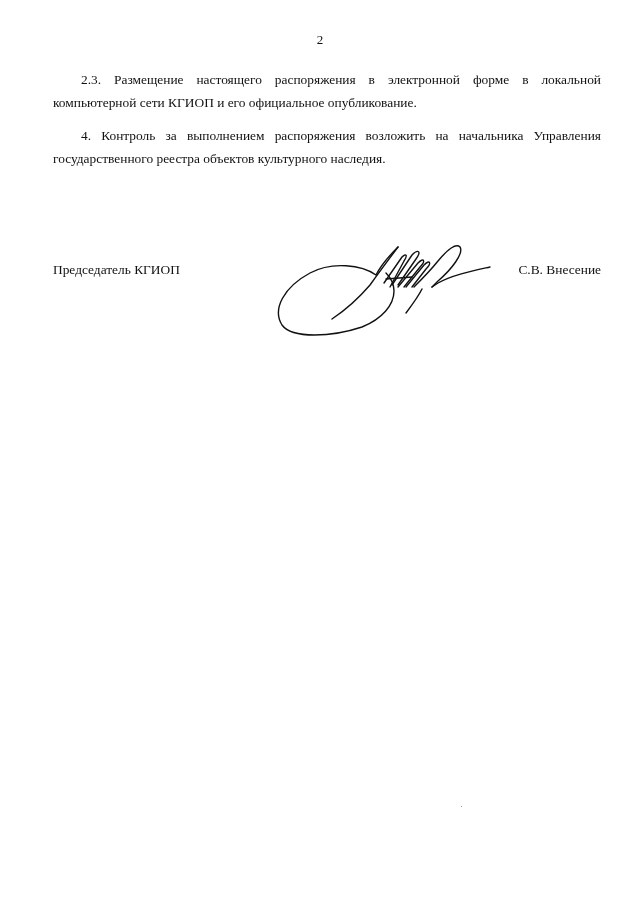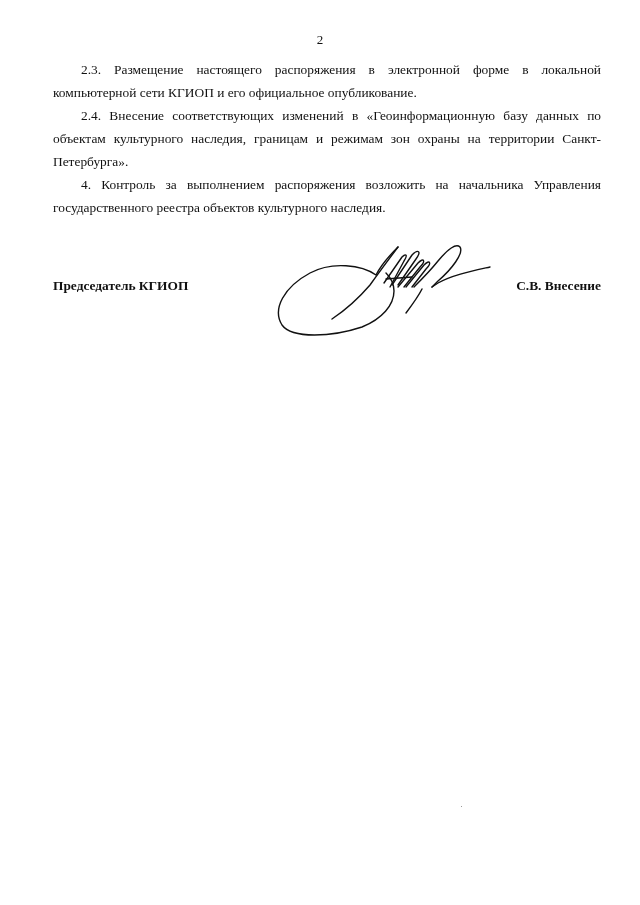--- a/index.html
+++ b/index.html
@@ -32,29 +32,30 @@
       font-size: 13.4px;
       line-height: 23px;
     }
     .para {
       margin: 0;
       text-indent: 28px;
       text-align: justify;
     }
     .para.last-justify {
       text-align-last: left;
+      margin-top: 10px;
     }
     .signature-block {
       position: absolute;
-      top: 276px;
+      top: 260px;
       left: 53px;
       width: 548px;
       height: 20px;
       font-size: 13.4px;
-      font-weight: bold;
+      font-weight: normal;
       line-height: 20px;
     }
     .signer-title {
       position: absolute;
       left: 0;
       top: 0;
     }
     .signer-name {
       position: absolute;
       right: 0;
@@ -76,21 +77,20 @@
       background: #9a9a9a;
     }
   </style>
 </head>
 <body>
 
 <div class="page-number">2</div>
 
 <div class="body-text">
   <p class="para last-justify">2.3. Размещение настоящего распоряжения в электронной форме в локальной компьютерной сети КГИОП и его официальное опубликование.</p>
-  <p class="para last-justify">2.4. Внесение соответствующих изменений в «Геоинформационную базу данных  по объектам культурного наследия, границам и режимам зон охраны на территории Санкт-Петербурга».</p>
   <p class="para last-justify">4. Контроль за выполнением распоряжения возложить на начальника Управления государственного реестра объектов культурного наследия.</p>
 </div>
 
 <div class="signature-block">
   <span class="signer-title">Председатель КГИОП</span>
   <span class="signer-name">С.В. Внесение</span>
 </div>
 
 <svg class="signature" viewBox="0 0 240 110" fill="none" stroke="#111" stroke-width="1.4" stroke-linecap="round" stroke-linejoin="round">
 

